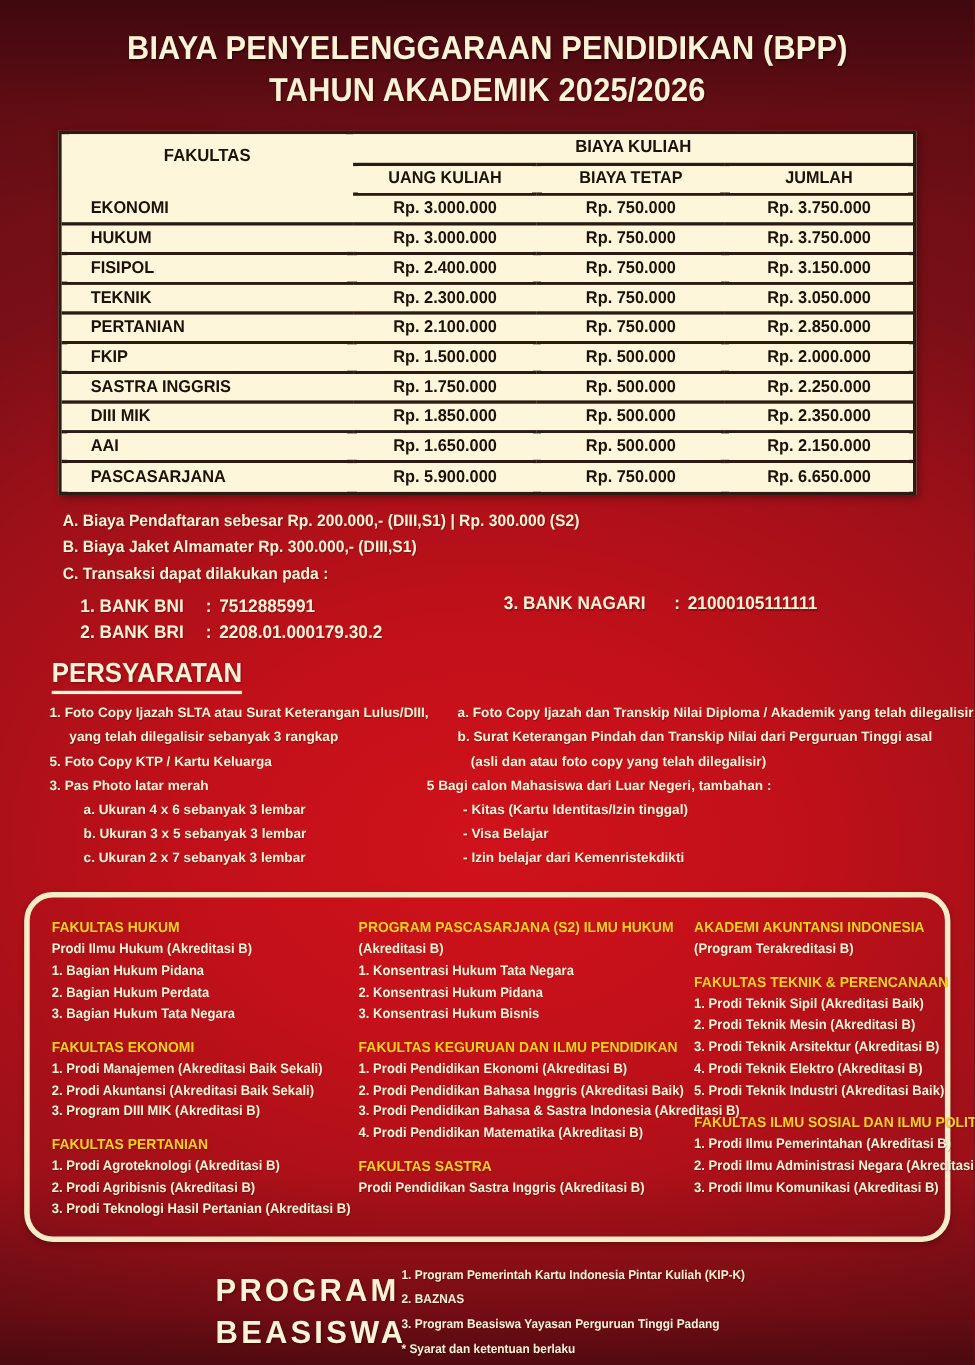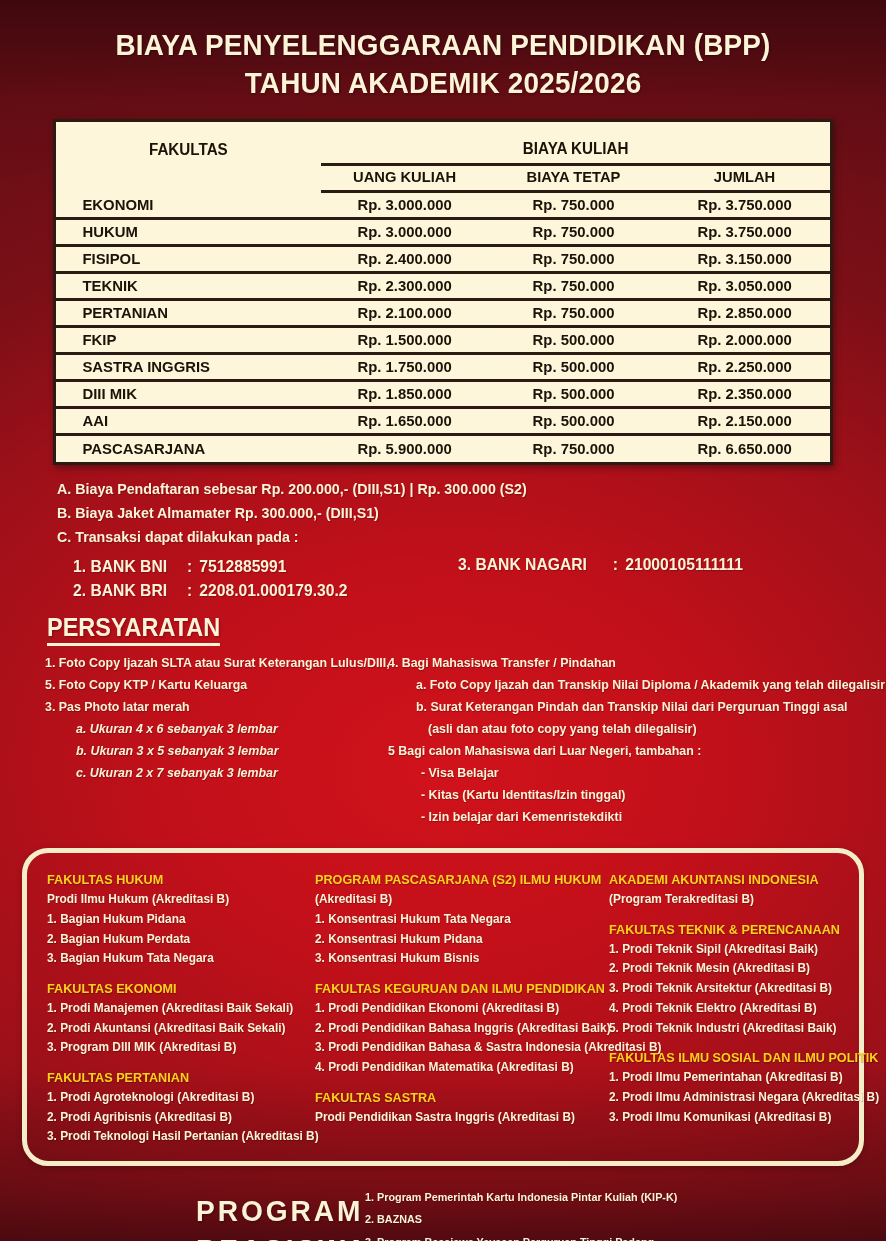--- a/index.html
+++ b/index.html
@@ -82,21 +82,21 @@
   .hdr-sub {
     font-size: 15.5px;
     font-weight: bold;
     text-align: center;
     padding-bottom: 5px;
     transform: scaleX(0.95);
   }
   .group-span {
     border-bottom: 3px solid #2b1b12;
     padding: 0 0 2px 0;
-    height: 43px;
+    height: 28px;
     vertical-align: bottom;
   }
   .group-span .inner { display:block; text-align:center; }
   .sub-row th {
     border-bottom: 3px solid #2b1b12;
     height: 27px;
     vertical-align: bottom;
     padding-bottom: 4px;
   }
 
@@ -182,34 +182,34 @@
   .req-col-right { width: 500px; padding-left: 8px; }
   .req-line {
     font-size: 12.4px;
     font-weight: bold;
     line-height: 1.78;
     white-space: nowrap;
     text-shadow: 0.5px 0.5px 1px rgba(0,0,0,0.3);
   }
   .ind-0 { padding-left: 0; }
   .ind-1 { padding-left: 18px; }
-  .ind-2 { padding-left: 31px; font-style: italic; }
+  .ind-2 { padding-left: 31px; }
   .rind-0 { padding-left: 0; }
   .rind-1 { padding-left: 28px; }
   .rind-2 { padding-left: 40px; }
   .rind-3 { padding-left: 33px; }
 
   
   .prog-box {
     margin: 20px 22px 0 22px;
     border: 5px solid #f5ecc8;
     border-radius: 26px;
     padding: 17px 16px 14px 20px;
     display: flex;
-    gap: 0;
+    gap: 11px;
     box-shadow: 0 2px 6px rgba(0,0,0,0.22);
   }
   .prog-col { }
   .prog-col.c1 { width: 268px; }
   .prog-col.c2 { width: 294px; }
   .prog-col.c3 { width: 276px; }
 
   .prog-head {
     color: #ffd21a;
     font-size: 13.2px;
@@ -385,34 +385,34 @@
         <span class="bank-num">21000105111111</span>
       </div>
     </div>
   </div>
 
   <div>
     <div class="req-title">PERSYARATAN</div>
     <div class="req-cols">
       <div class="req-col-left" id="req-left">
           <div class="req-line ind-0">1. Foto Copy Ijazah SLTA atau Surat Keterangan Lulus/DIII,</div>
+          <div class="req-line ind-1">yang telah dilegalisir  sebanyak 3 rangkap</div>
           <div class="req-line ind-0">5. Foto Copy KTP / Kartu Keluarga</div>
           <div class="req-line ind-0">3. Pas Photo latar merah</div>
           <div class="req-line ind-2">a. Ukuran 4 x 6 sebanyak 3 lembar</div>
           <div class="req-line ind-2">b. Ukuran 3 x 5 sebanyak 3 lembar</div>
           <div class="req-line ind-2">c. Ukuran 2 x 7 sebanyak 3 lembar</div>
         </div>
       <div class="req-col-right" id="req-right">
-          <div class="req-line rind-0">4. Bagi Mahasiswa Transfer / Pindahan</div>
           <div class="req-line rind-1">a. Foto Copy Ijazah dan Transkip Nilai Diploma / Akademik yang telah dilegalisir</div>
           <div class="req-line rind-1">b. Surat Keterangan Pindah dan Transkip Nilai dari Perguruan Tinggi asal</div>
           <div class="req-line rind-2">(asli dan atau foto copy yang telah dilegalisir)</div>
           <div class="req-line rind-0">5  Bagi calon Mahasiswa dari Luar Negeri, tambahan :</div>
+          <div class="req-line rind-3">- Kitas (Kartu Identitas/Izin tinggal)</div>
           <div class="req-line rind-3">- Visa Belajar</div>
-          <div class="req-line rind-3">- Kitas (Kartu Identitas/Izin tinggal)</div>
           <div class="req-line rind-3">- Izin belajar dari Kemenristekdikti</div>
         </div>
     </div>
   </div>
 
   <div class="prog-box">
     <div class="prog-col c1" id="prog-c1">
         <div class="prog-head first">FAKULTAS HUKUM</div>
         <div class="prog-item">Prodi Ilmu Hukum (Akreditasi B)</div>
         <div class="prog-item">1. Bagian Hukum Pidana</div>

